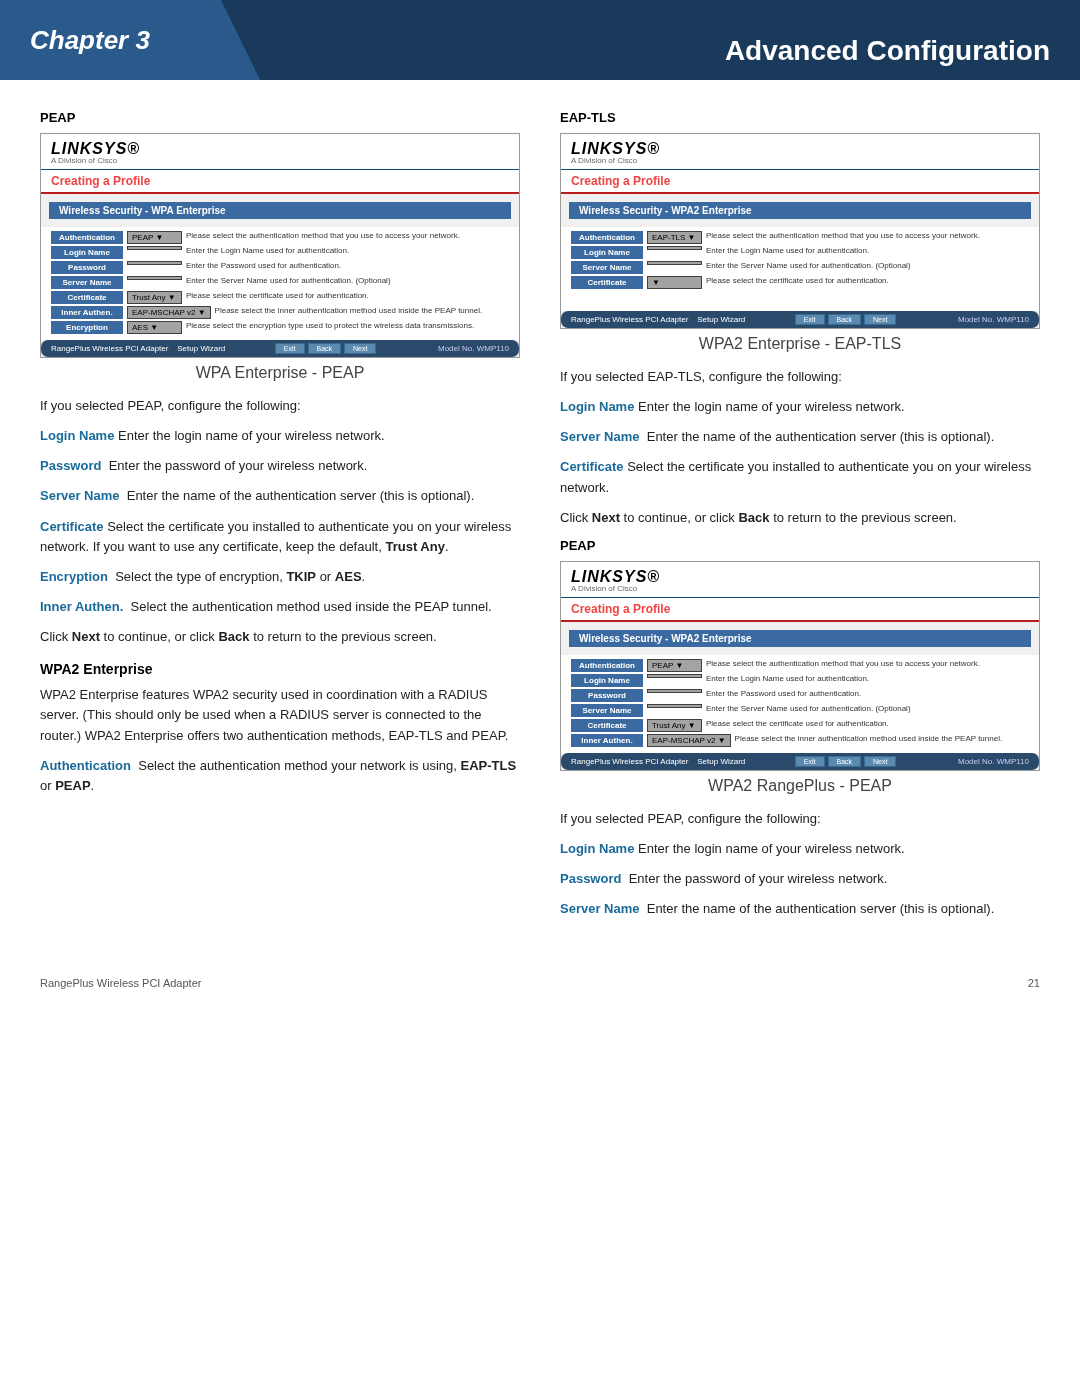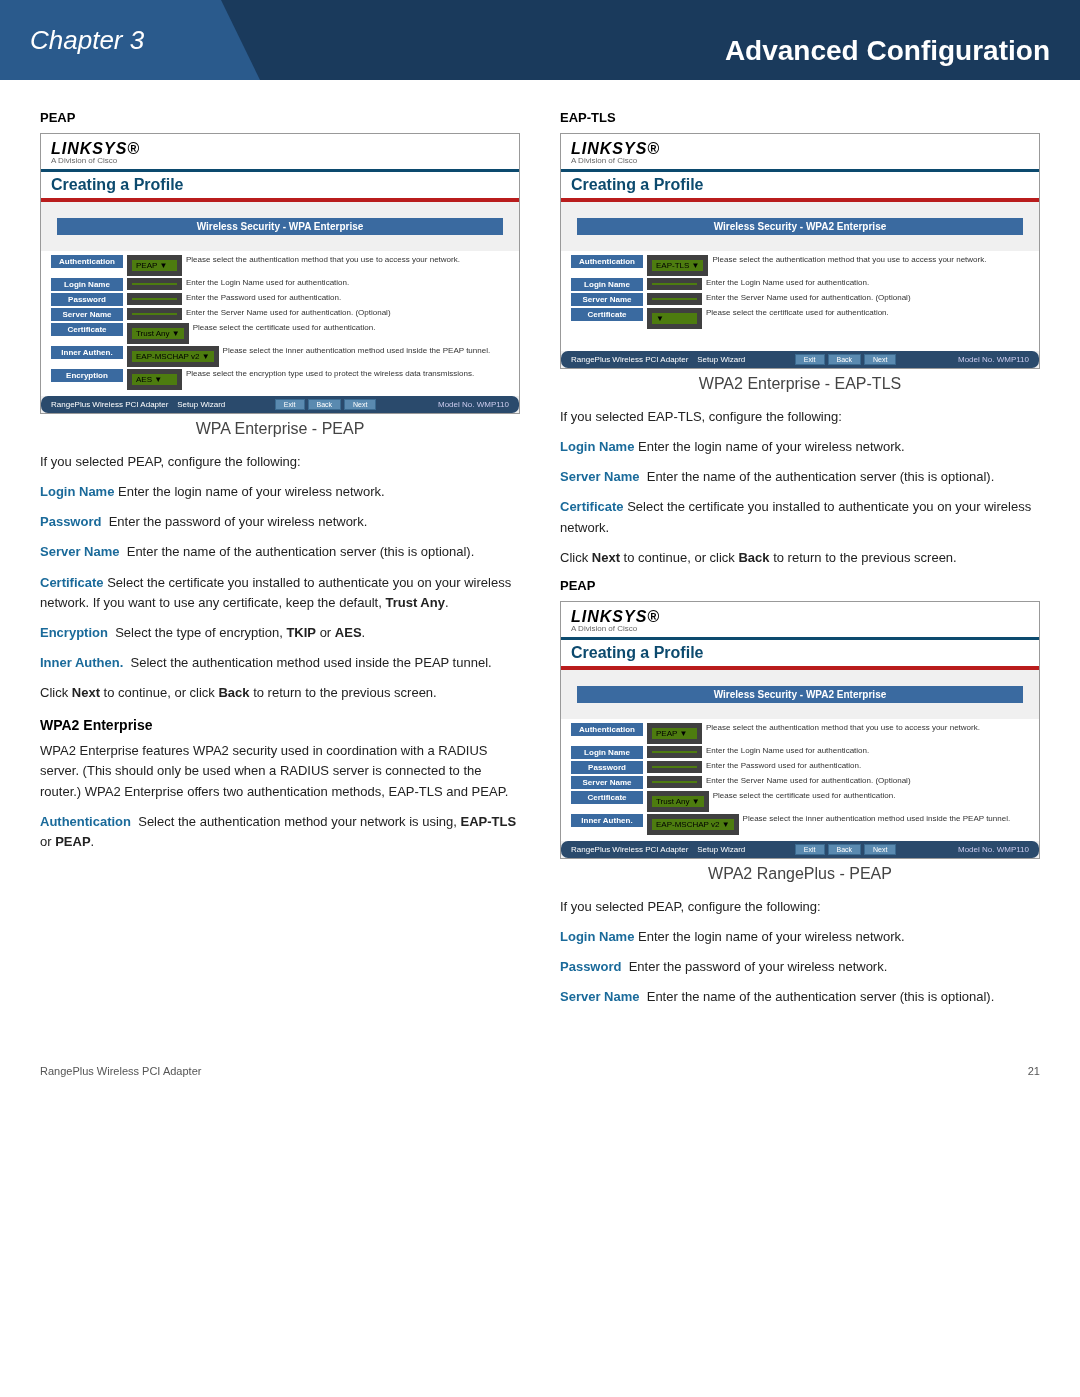--- a/index.html
+++ b/index.html
@@ -23,21 +23,21 @@
       background: #2a5a8c;
       display: flex;
       align-items: center;
       padding: 0 30px;
       min-width: 260px;
       clip-path: polygon(0 0, 85% 0, 100% 100%, 0% 100%);
     }
     .header-chapter span {
       color: #fff;
       font-size: 26px;
-      font-weight: normal;
+      font-weight: bold;
       font-style: italic;
     }
     .header-title {
       flex: 1;
       display: flex;
       align-items: center;
       justify-content: flex-end;
       padding-right: 30px;
       margin-top: 22px;
     }
@@ -69,51 +69,50 @@
     .screenshot-box {
       border: 1px solid #999;
       background: #f0f0f0;
       margin-bottom: 6px;
       padding: 0;
       font-size: 10px;
     }
     .ss-brand {
       background: #fff;
       padding: 6px 10px 4px 10px;
-      border-bottom: 3px solid #0c4a6e;
+      border-bottom: 1px solid #0c4a6e;
     }
     .ss-brand .linksys {
       font-size: 16px;
       font-weight: bold;
       color: #000;
       font-style: italic;
       letter-spacing: 1px;
     }
     .ss-brand .cisco-sub {
       font-size: 8px;
       color: #666;
       display: block;
       margin-top: -2px;
     }
     .ss-profile-title {
       background: #fff;
       padding: 4px 10px;
-      font-size: 16px;
-      font-weight: bold;
-      color: #0c4a6e;
-      border-bottom: 4px solid #b91c1c;
+      font-size: 12px;
+      font-weight: bold;
+      color: #ef4444;
+      border-bottom: 2px solid #b91c1c;
     }
     .ss-section-title {
       background: #3a6aa0;
       color: #fff;
       font-size: 10px;
       font-weight: bold;
       padding: 3px 10px;
-      margin: 16px;
-      text-align: center;
+      margin: 8px;
     }
     .ss-rows {
       background: #fff;
       padding: 4px 10px;
     }
     .ss-row {
       display: flex;
       align-items: flex-start;
       margin-bottom: 2px;
       font-size: 9px;
@@ -123,22 +122,22 @@
       color: #fff;
       font-size: 8px;
       font-weight: bold;
       padding: 2px 6px;
       min-width: 72px;
       text-align: center;
       margin-right: 4px;
       flex-shrink: 0;
     }
     .ss-row-value {
-      background: #4d7c0f;
-      border: 5px solid #404040;
+      background: #a3a3a3;
+      border: 1px solid #404040;
       font-size: 8px;
       padding: 1px 4px;
       min-width: 55px;
       margin-right: 4px;
       flex-shrink: 0;
     }
     .ss-row-desc {
       font-size: 8px;
       color: #333;
       line-height: 1.3;

